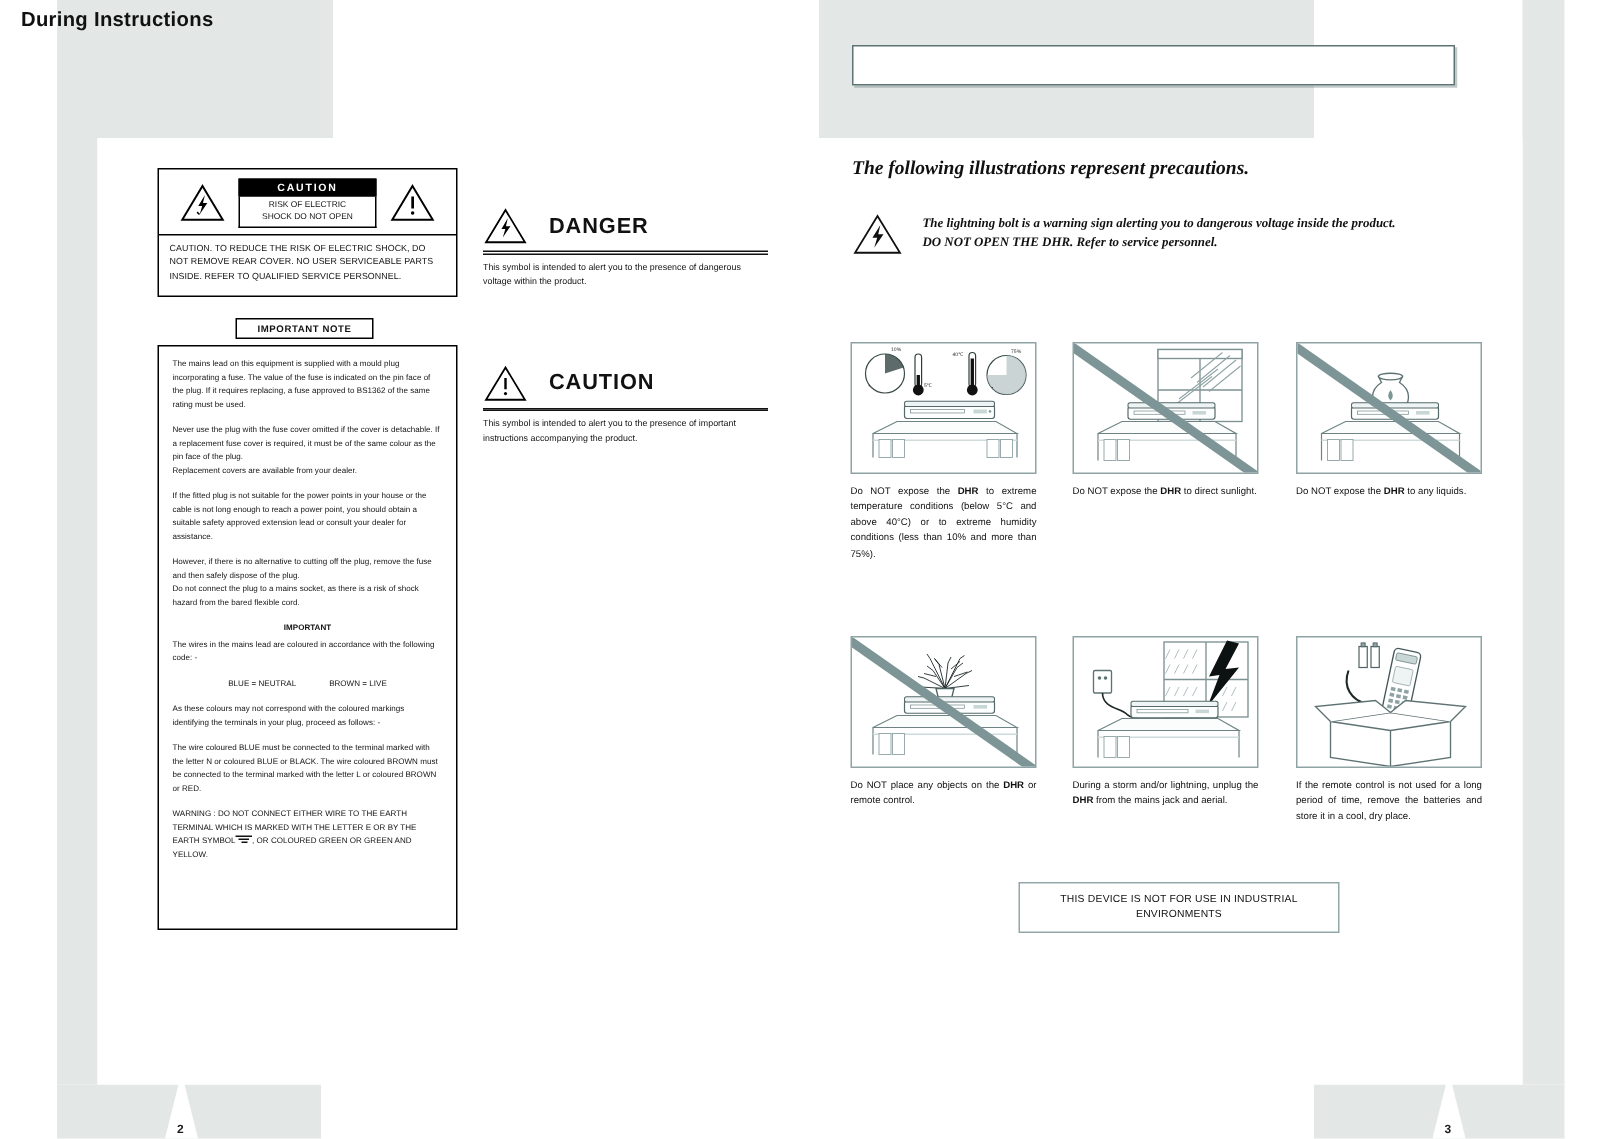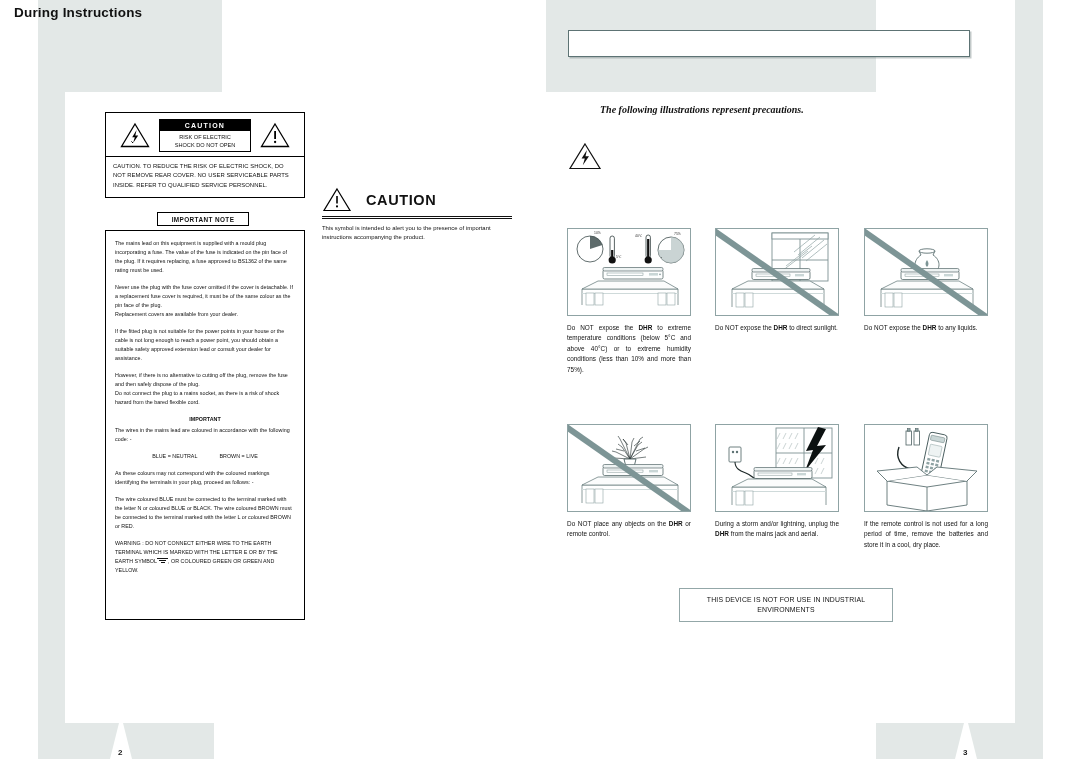--- a/index.html
+++ b/index.html
@@ -171,21 +171,21 @@
     position: absolute; left: 14px; top: 5px;
     font-size: 13.5px; font-weight: bold; color: #111;
     letter-spacing: 0.2px;
   }
 
   .intro-italic {
     position: absolute;
     left: 568px; top: 104px;
     font-family: "Liberation Serif", serif;
     font-style: italic; font-weight: bold;
-    font-size: 10px; color: #111; margin-left: 32px;
+    font-size: 13px; color: #111;
   }
 
   .bolt-note {
     position: absolute;
     left: 568px; top: 142px;
     width: 436px;
     display: flex; gap: 13px; align-items: flex-start;
   }
   .bolt-note .txt {
     font-family: "Liberation Serif", serif;
@@ -300,20 +300,33 @@
     </p>
 
     <p>As these colours may not correspond with the coloured markings identifying the terminals in your plug, proceed as follows: -</p>
     <p>The wire coloured BLUE must be connected to the terminal marked with the letter N or coloured BLUE or BLACK. The wire coloured BROWN must be connected to the terminal marked with the letter L or coloured BROWN or RED.</p>
     <p><span>WARNING : DO NOT CONNECT EITHER WIRE TO THE EARTH TERMINAL WHICH IS MARKED WITH THE LETTER E OR BY THE EARTH SYMBOL</span><span class="earth-sym"><i></i><i></i><i></i></span><span>, OR COLOURED GREEN OR GREEN AND YELLOW.</span></p>
   </div>
 </div>
 
 <div id="mid-col">
 
+  <div>
+    <div class="sym-row">
+      <span class="tri-icon">
+        <svg width="30" height="25" viewBox="0 0 30 25">
+          <polygon points="15,2 28,23.5 2,23.5" fill="none" stroke="#000" stroke-width="1.2"></polygon>
+          <path d="M16.5 7.5 L12.3 14.6 L14.9 14.6 L13.2 20.3 L18.3 12.8 L15.3 12.8 L16.5 7.5 Z" fill="#000"></path>
+        </svg>
+      </span>
+      <span class="sym-word">DANGER</span>
+    </div>
+    <div class="sym-rule"></div>
+    <div class="sym-text">This symbol is intended to alert you to the presence of dangerous voltage within the product.</div>
+  </div>
 
   <div class="sym-block-2">
     <div class="sym-row">
       <span class="tri-icon">
         <svg width="30" height="25" viewBox="0 0 30 25">
           <polygon points="15,2 28,23.5 2,23.5" fill="none" stroke="#000" stroke-width="1.2"></polygon>
           <rect x="14.2" y="9" width="1.6" height="7.5" fill="#000"></rect>
           <circle cx="15" cy="19.4" r="1.05" fill="#000"></circle>
         </svg>
       </span>
@@ -328,20 +341,24 @@
 <div class="header-title">During Instructions</div>
 
 <div class="intro-italic">The following illustrations represent precautions.</div>
 
 <div class="bolt-note">
   <span class="tri-icon">
     <svg width="34" height="29" viewBox="0 0 34 29">
       <polygon points="17,2 32,26.5 2,26.5" fill="none" stroke="#111" stroke-width="1.2"></polygon>
       <path d="M18.9 8 L13.6 16.5 L16.8 16.5 L14.8 23.2 L21.0 14.2 L17.5 14.2 L18.9 8 Z" fill="#111"></path>
     </svg>
+  </span>
+  <span class="txt">
+    <span>The lightning bolt is a warning sign alerting you to dangerous voltage inside the product.</span><br>
+    <span>DO NOT OPEN THE DHR. Refer to service personnel.</span>
   </span>
 </div>
 
 <div class="panel" style="left:567px; top:228px; width:124px;">
   <div class="art" style="width:124px; height:88px;">
     <svg width="124" height="88" viewBox="0 0 124 88">
 
       <circle cx="22" cy="20" r="13" fill="#fff" stroke="#3b4a4a" stroke-width="0.8"></circle>
       <path d="M22 20 L22 7 A13 13 0 0 1 34.4 16 Z" fill="#3b4a4a" opacity="0.82"></path>
       <text x="26" y="5" font-size="3.4" fill="#333" font-family="Liberation Sans, sans-serif">10%</text>

